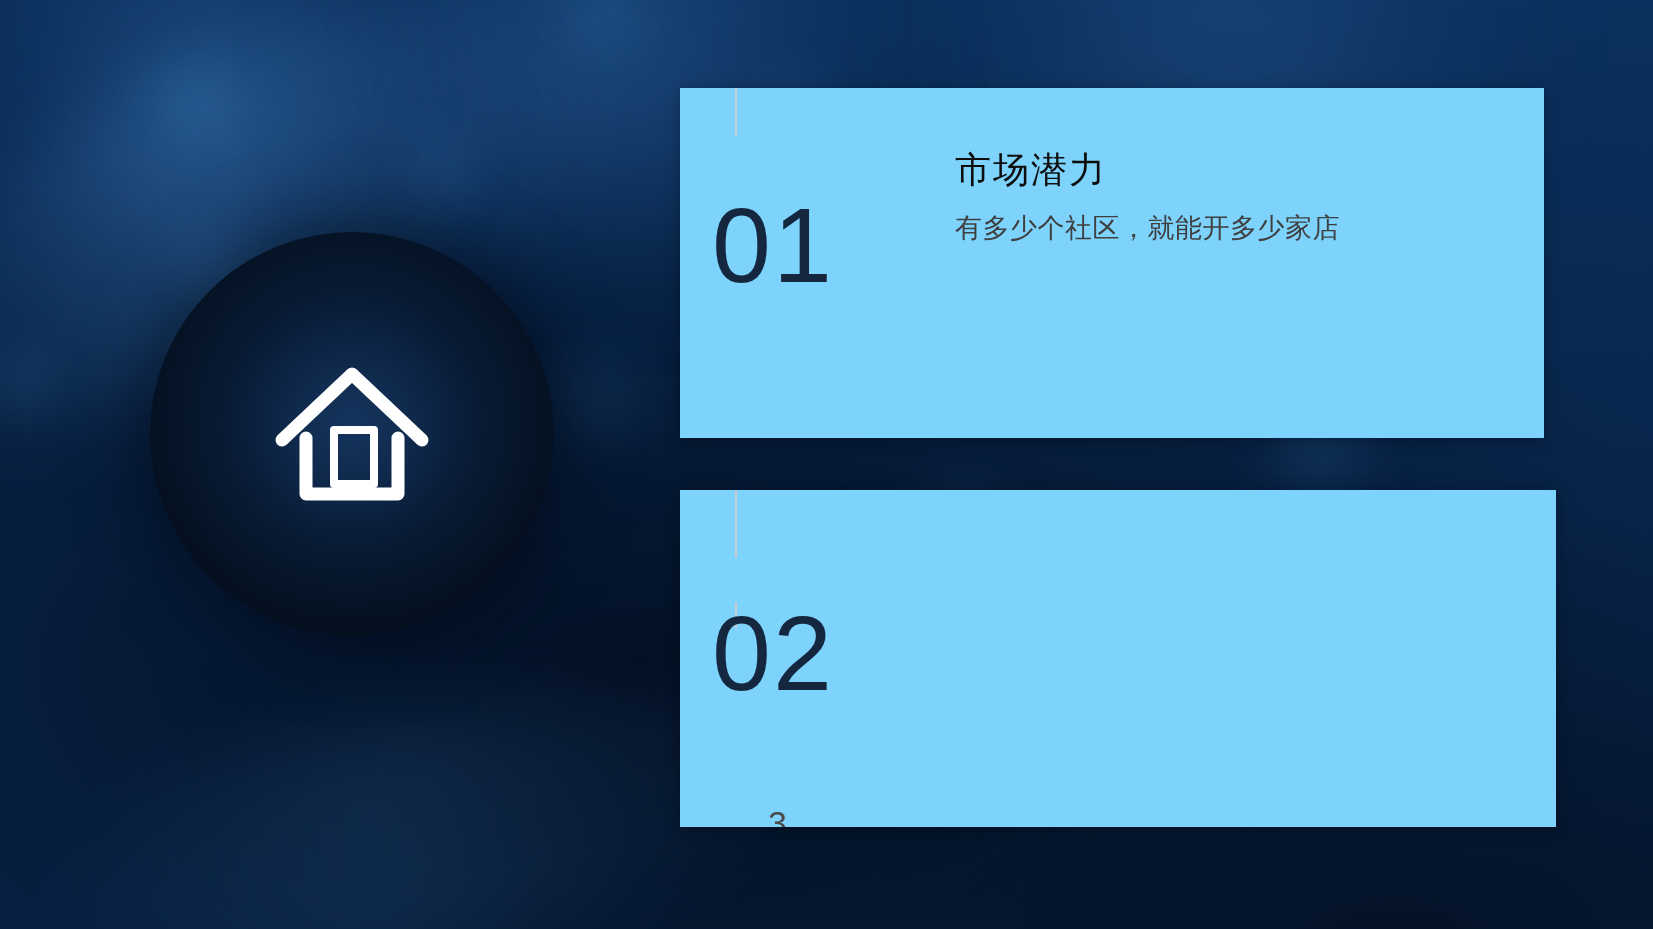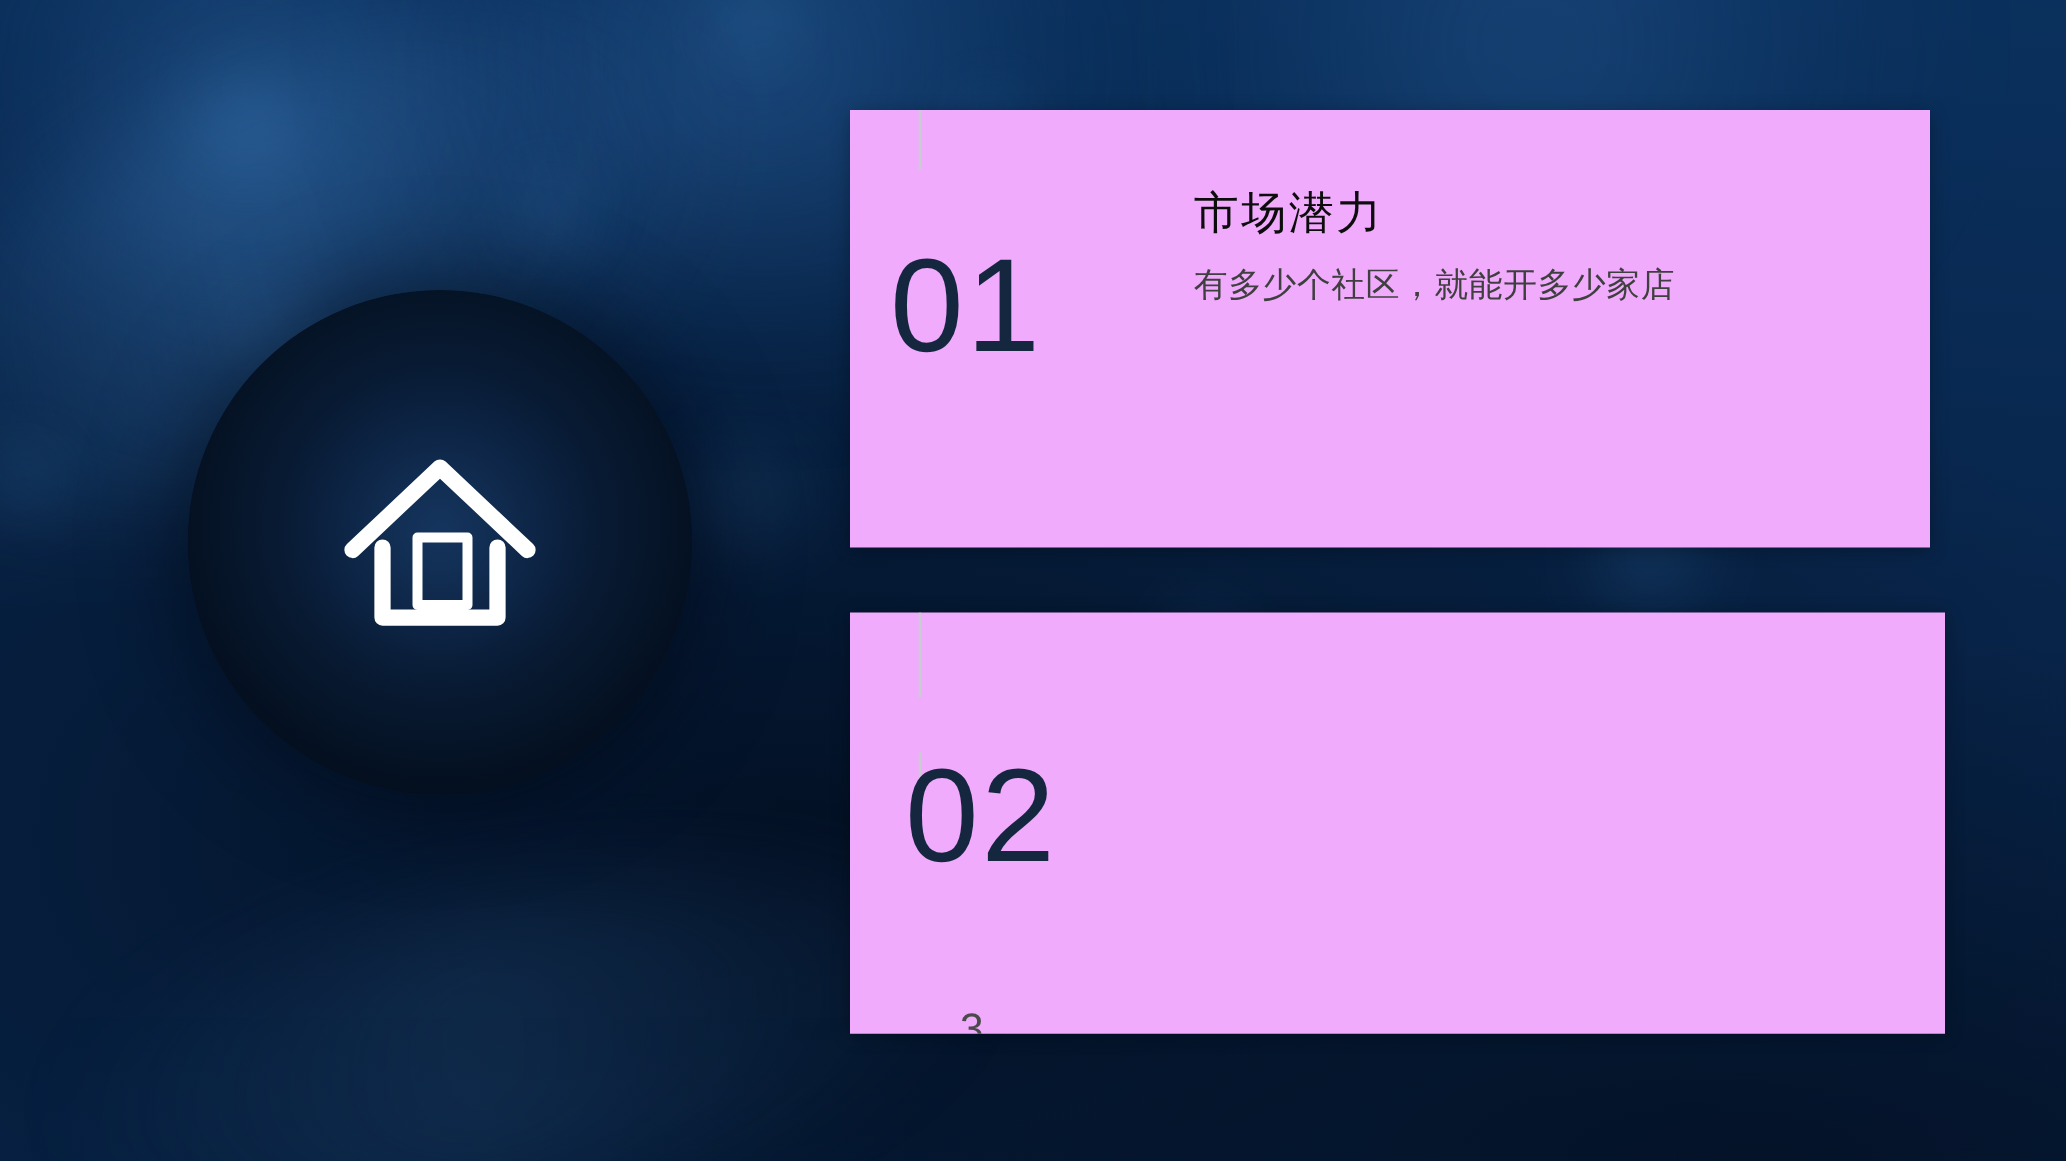--- a/index.html
+++ b/index.html
@@ -80,21 +80,21 @@
   .house-icon {
     position: absolute;
     left: 50%;
     top: 50%;
     transform: translate(-50%, -50%);
   }
 
   
   .card {
     position: absolute;
-    background: #f0abfc;
+    background: #7dd3fc;
     box-shadow: 0 2px 14px rgba(0,0,0,0.30);
     overflow: hidden;
   }
   #card-1 { left: 680px; top: 88px;  width: 864px; height: 350px; }
   #card-2 { left: 680px; top: 490px; width: 876px; height: 337px; }
 
   .card-tick {
     position: absolute;
     width: 2px;
     background: #c9ccd1;
@@ -105,21 +105,21 @@
 
   .card-num {
     position: absolute;
     color: #15263f;
     font-weight: 400;
     letter-spacing: 2px;
     line-height: 1;
     font-family: "Liberation Sans", "DejaVu Sans", sans-serif;
   }
   #num-1 { left: 32px; top: 104px; font-size: 106px; }
-  #num-2 { left: 32px; top: 110px; font-size: 106px; margin-left: 12px; }
+  #num-2 { left: 32px; top: 110px; font-size: 106px; }
 
   .card-body { position: absolute; }
   #body-1 { left: 275px; top: 62px; width: 560px; }
   #body-2 { left: 283px; top: 60px; width: 560px; }
 
   .card-title {
     color: #0d0d0d;
     font-size: 36px;
     font-weight: 400;
     line-height: 1.12;

